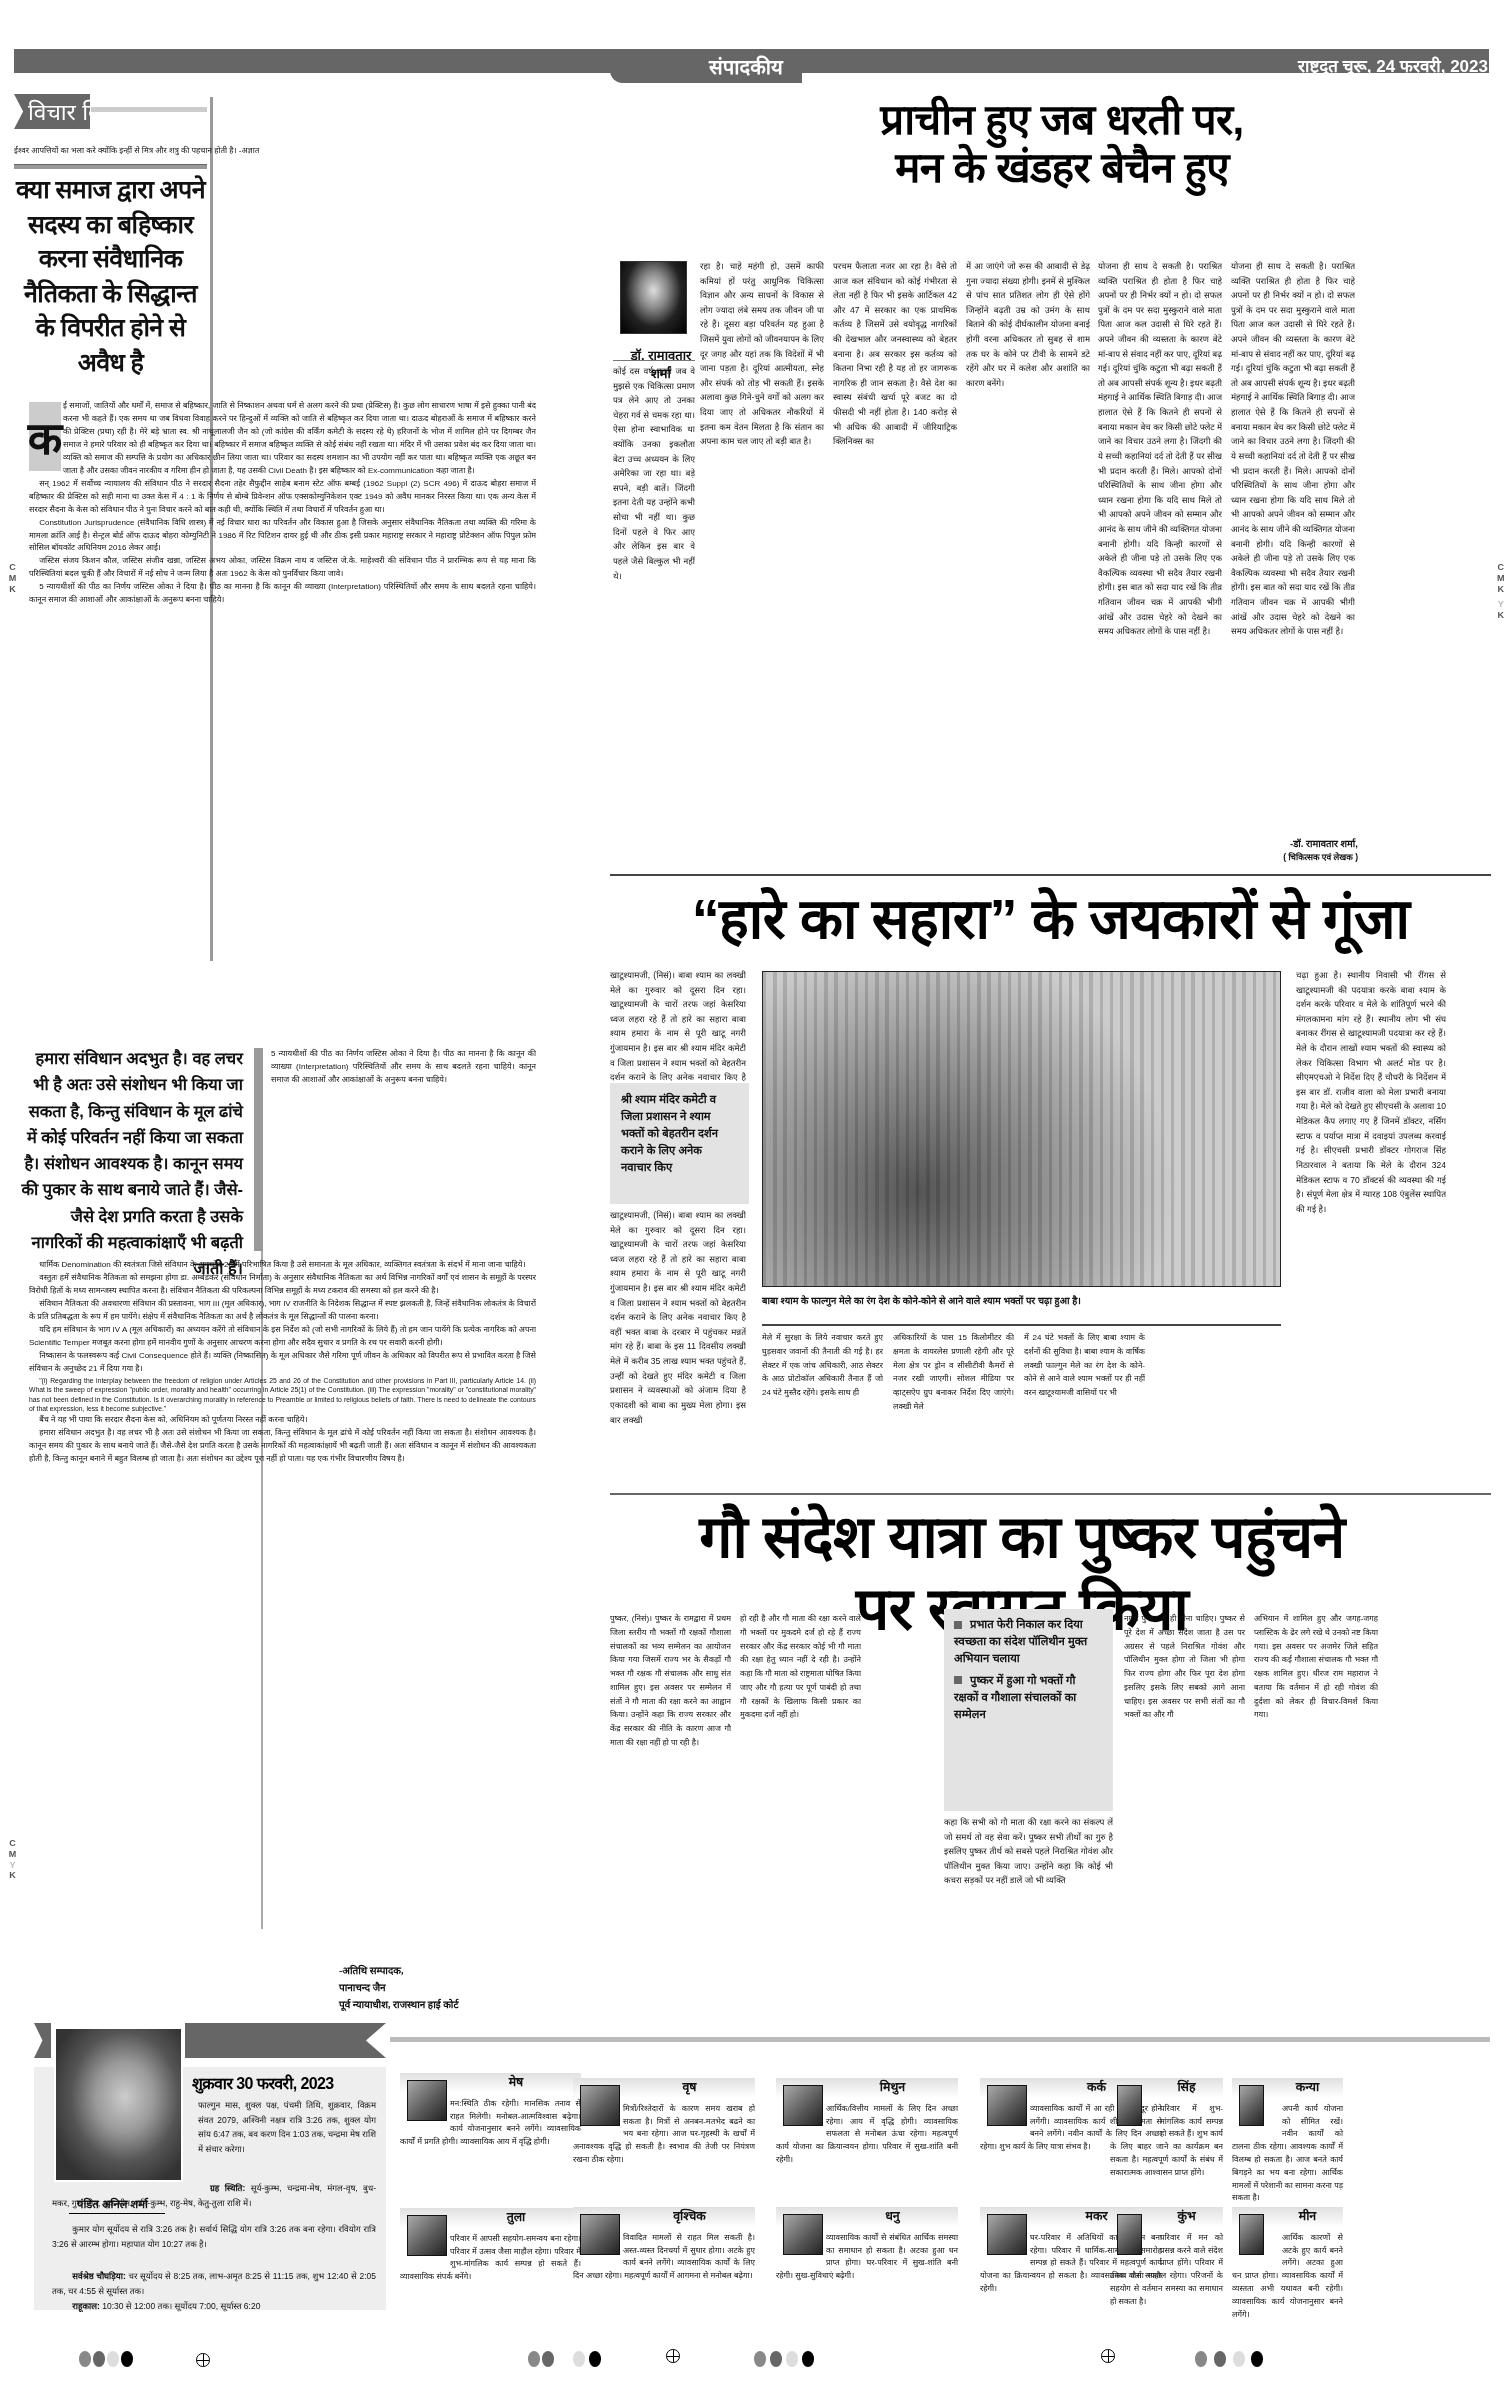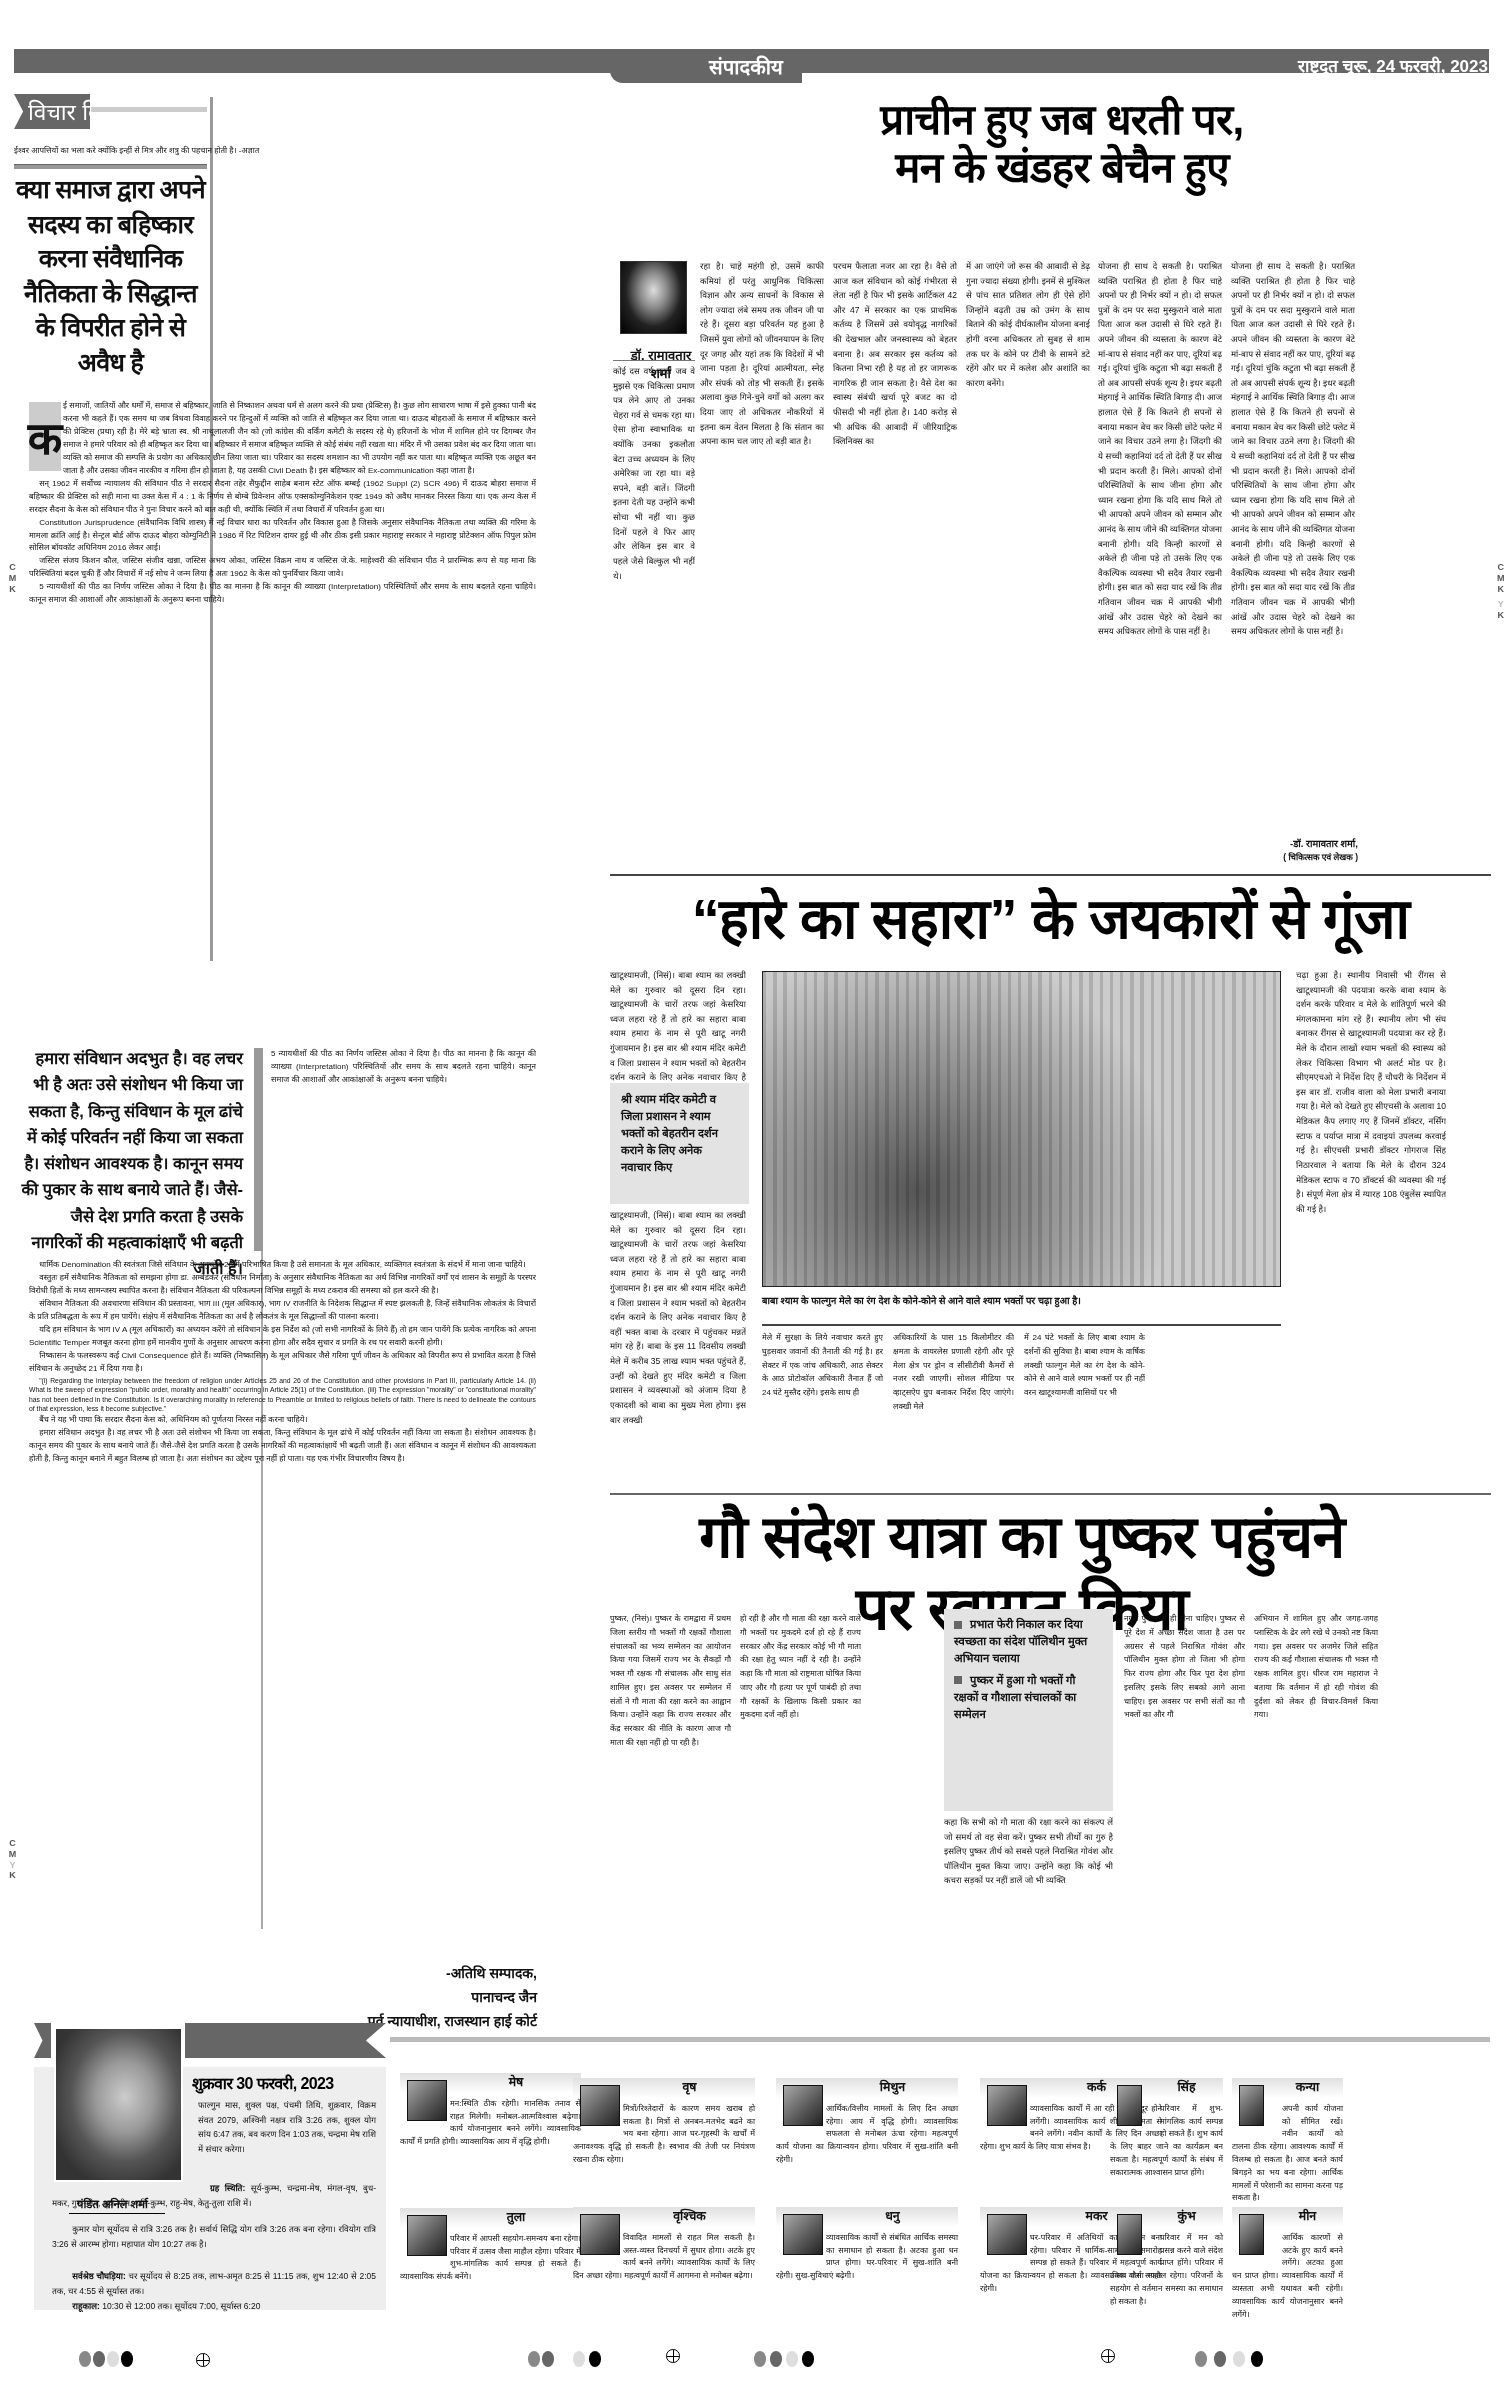--- a/index.html
+++ b/index.html
@@ -88,21 +88,21 @@
   <p>धार्मिक Denomination की स्वतंत्रता जिसे संविधान के अनुच्छेद 26 में परिभाषित किया है उसे समानता के मूल अधिकार, व्यक्तिगत स्वतंत्रता के संदर्भ में माना जाना चाहिये।</p>
   <p>वस्तुतः हमें संवैधानिक नैतिकता को समझना होगा डा. अम्बेडकर (संविधान निर्माता) के अनुसार संवैधानिक नैतिकता का अर्थ विभिन्न नागरिकों वर्गों एवं शासन के समूहों के परस्पर विरोधी हितों के मध्य सामन्जस्य स्थापित करना है। संविधान नैतिकता की परिकल्पना विभिन्न समूहों के मध्य टकराव की समस्या को हल करने की है।</p>
   <p>संविधान नैतिकता की अवधारणा संविधान की प्रस्तावना, भाग III (मूल अधिकार), भाग IV राजनीति के निदेशक सिद्धान्त में स्पष्ट झलकती है, जिन्हें संवैधानिक लोकतंत्र के विचारों के प्रति प्रतिबद्धता के रूप में हम पायेंगे। संक्षेप में संवैधानिक नैतिकता का अर्थ है लोकतंत्र के मूल सिद्धान्तों की पालना करना।</p>
   <p>यदि हम संविधान के भाग IV A (मूल अधिकारों) का अध्ययन करेंगे तो संविधान के इस निर्देश को (जो सभी नागरिकों के लिये हैं) तो हम जान पायेंगे कि प्रत्येक नागरिक को अपना Scientific Temper मजबूत करना होगा हमें मानवीय गुणों के अनुसार आचरण करना होगा और सदैव सुधार व प्रगति के रथ पर सवारी करनी होगी।</p>
   <p>निष्कासन के फलस्वरूप कई Civil Consequence होते हैं। व्यक्ति (निष्कासित) के मूल अधिकार जैसे गरिमा पूर्ण जीवन के अधिकार को विपरीत रूप से प्रभावित करता है जिसे संविधान के अनुच्छेद 21 में दिया गया है।</p>
   <p style="font-size:6.8px;line-height:1.4">"(i) Regarding the interplay between the freedom of religion under Articles 25 and 26 of the Constitution and other provisions in Part III, particularly Article 14. (ii) What is the sweep of expression "public order, morality and health" occurring in Article 25(1) of the Constitution. (iii) The expression "morality" or "constitutional morality" has not been defined in the Constitution. Is it overarching morality in reference to Preamble or limited to religious beliefs of faith. There is need to delineate the contours of that expression, less it become subjective."</p>
   <p>बैंच ने यह भी पाया कि सरदार सैदना केस को, अधिनियम को पूर्णतया निरस्त नहीं करना चाहिये।</p>
   <p>हमारा संविधान अदभुत है। वह लचर भी है अतः उसे संशोधन भी किया जा सकता, किन्तु संविधान के मूल ढांचे में कोई परिवर्तन नहीं किया जा सकता है। संशोधन आवश्यक है। कानून समय की पुकार के साथ बनाये जाते हैं। जैसे-जैसे देश प्रगति करता है उसके नागरिकों की महत्वाकांक्षायें भी बढ़ती जाती हैं। अतः संविधान व कानून में संशोधन की आवश्यकता होती है, किन्तु कानून बनाने में बहुत विलम्ब हो जाता है। अतः संशोधन का उद्देश्य पूरा नहीं हो पाता। यह एक गंभीर विचारणीय विषय है।</p>
 </div>
 
-<div class="abs" style="left:339px;top:1962px;width:198px;text-align:right;font-family:Liberation Sans, sans-serif;font-weight:bold;font-size:14px;line-height:1.7">
+<div class="abs" style="left:339px;top:1962px;width:198px;text-align:left;font-family:Liberation Serif, serif;font-weight:bold;font-size:10px;line-height:1.7">
   <div>-अतिथि सम्पादक,</div>
   <div>पानाचन्द जैन</div>
   <div>पूर्व न्यायाधीश, राजस्थान हाई कोर्ट</div>
 </div>
 
 <div class="abs head-main" style="left:613px;top:96px;width:898px;font-size:42px;line-height:1.15">
   <div>प्राचीन हुए जब धरती पर,</div>
   <div>मन के खंडहर बेचैन हुए</div>
 </div>
 <div class="abs portrait" style="left:620px;top:261px;width:67px;height:73px;border:0.6px solid #333"></div>

